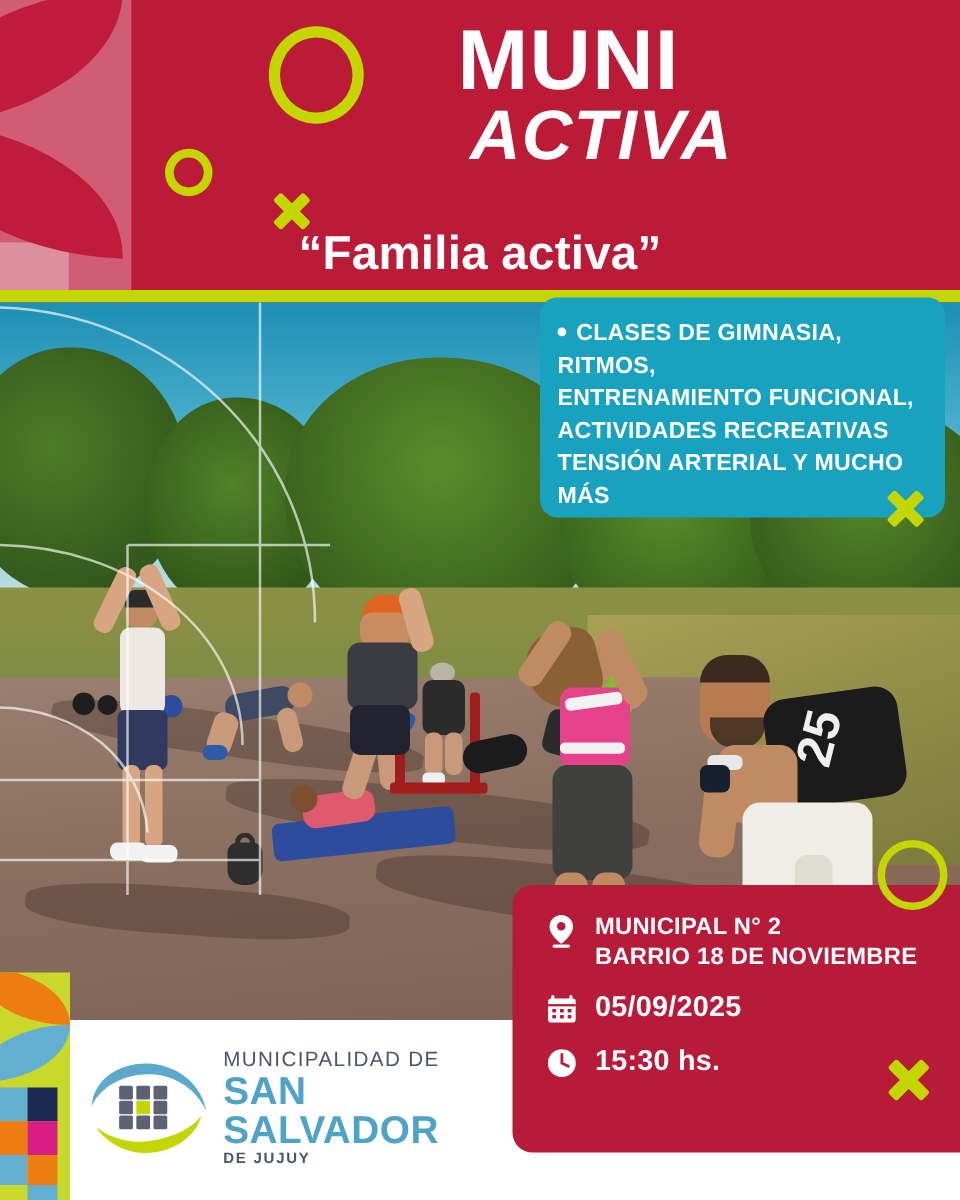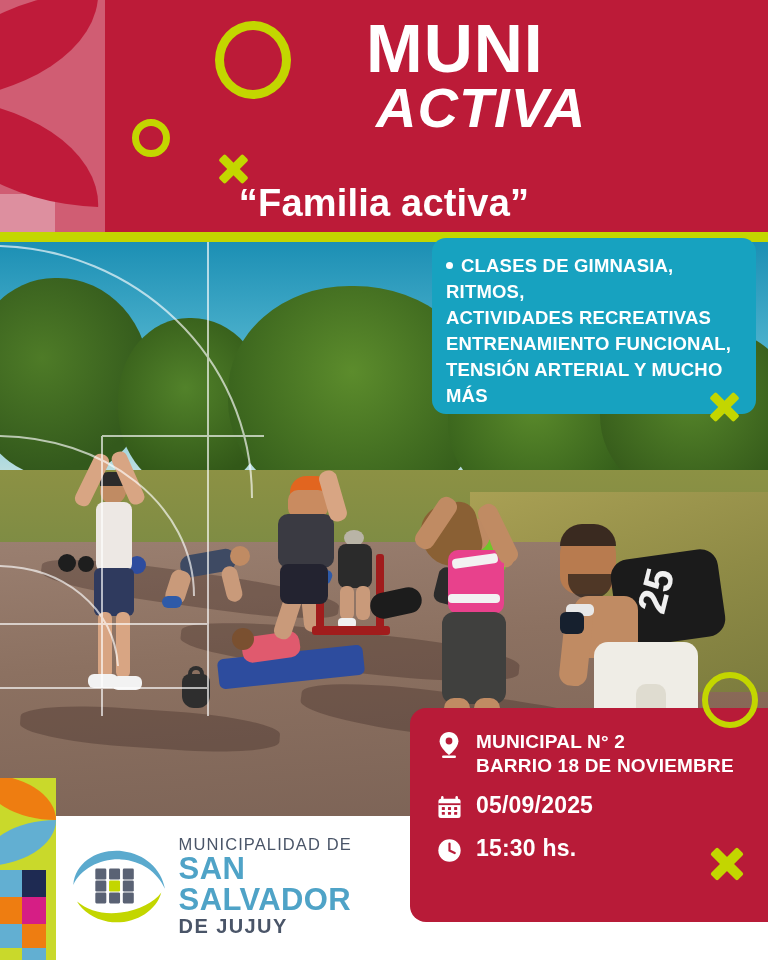--- a/index.html
+++ b/index.html
@@ -182,21 +182,21 @@
   .logo-text { line-height:1; }
   .lt1 {
     color:#4A5568; font-size:16.5px; font-weight:normal; letter-spacing:1.1px;
     font-family:"Liberation Sans", sans-serif; display:block;
   }
   .lt2 {
     color:#4FA3C7; font-size:31px; font-weight:bold; letter-spacing:.4px;
     font-family:"Liberation Sans", sans-serif; display:block; margin:1px 0;
   }
   .lt3 {
-    color:#4A5568; font-size:20px; font-weight:bold; letter-spacing:1.4px;
+    color:#4A5568; font-size:12px; font-weight:bold; letter-spacing:1.4px;
     font-family:"Liberation Sans", sans-serif; display:block;
   }
 </style>
 </head>
 <body>
 
 <div id="poster">
 
   <div class="header">
     <div class="hdr-lightpanel"></div>
@@ -347,22 +347,22 @@
         <line x1="0" y1="388" x2="214" y2="388"></line>
         <line x1="0" y1="452" x2="214" y2="452"></line>
       </g>
     </svg>
   </div>
 
   <div class="cyanbox">
     <div class="cyan-line">
       <span class="bullet-dot"></span><span>CLASES DE GIMNASIA, RITMOS,</span>
     </div>
+    <div class="cyan-line">ENTRENAMIENTO FUNCIONAL,</div>
     <div class="cyan-line">ACTIVIDADES  RECREATIVAS</div>
-    <div class="cyan-line">ENTRENAMIENTO FUNCIONAL,</div>
     <div class="cyan-line">TENSIÓN ARTERIAL Y MUCHO</div>
     <div class="cyan-line">MÁS</div>
   </div>
   <div class="xmark x-cyan"></div>
   <div class="ring-photo"></div>
 
   <div class="infopanel">
     <div class="inforow">
       <div class="info-icon">
         <svg viewBox="0 0 24 28" width="24" height="28">

